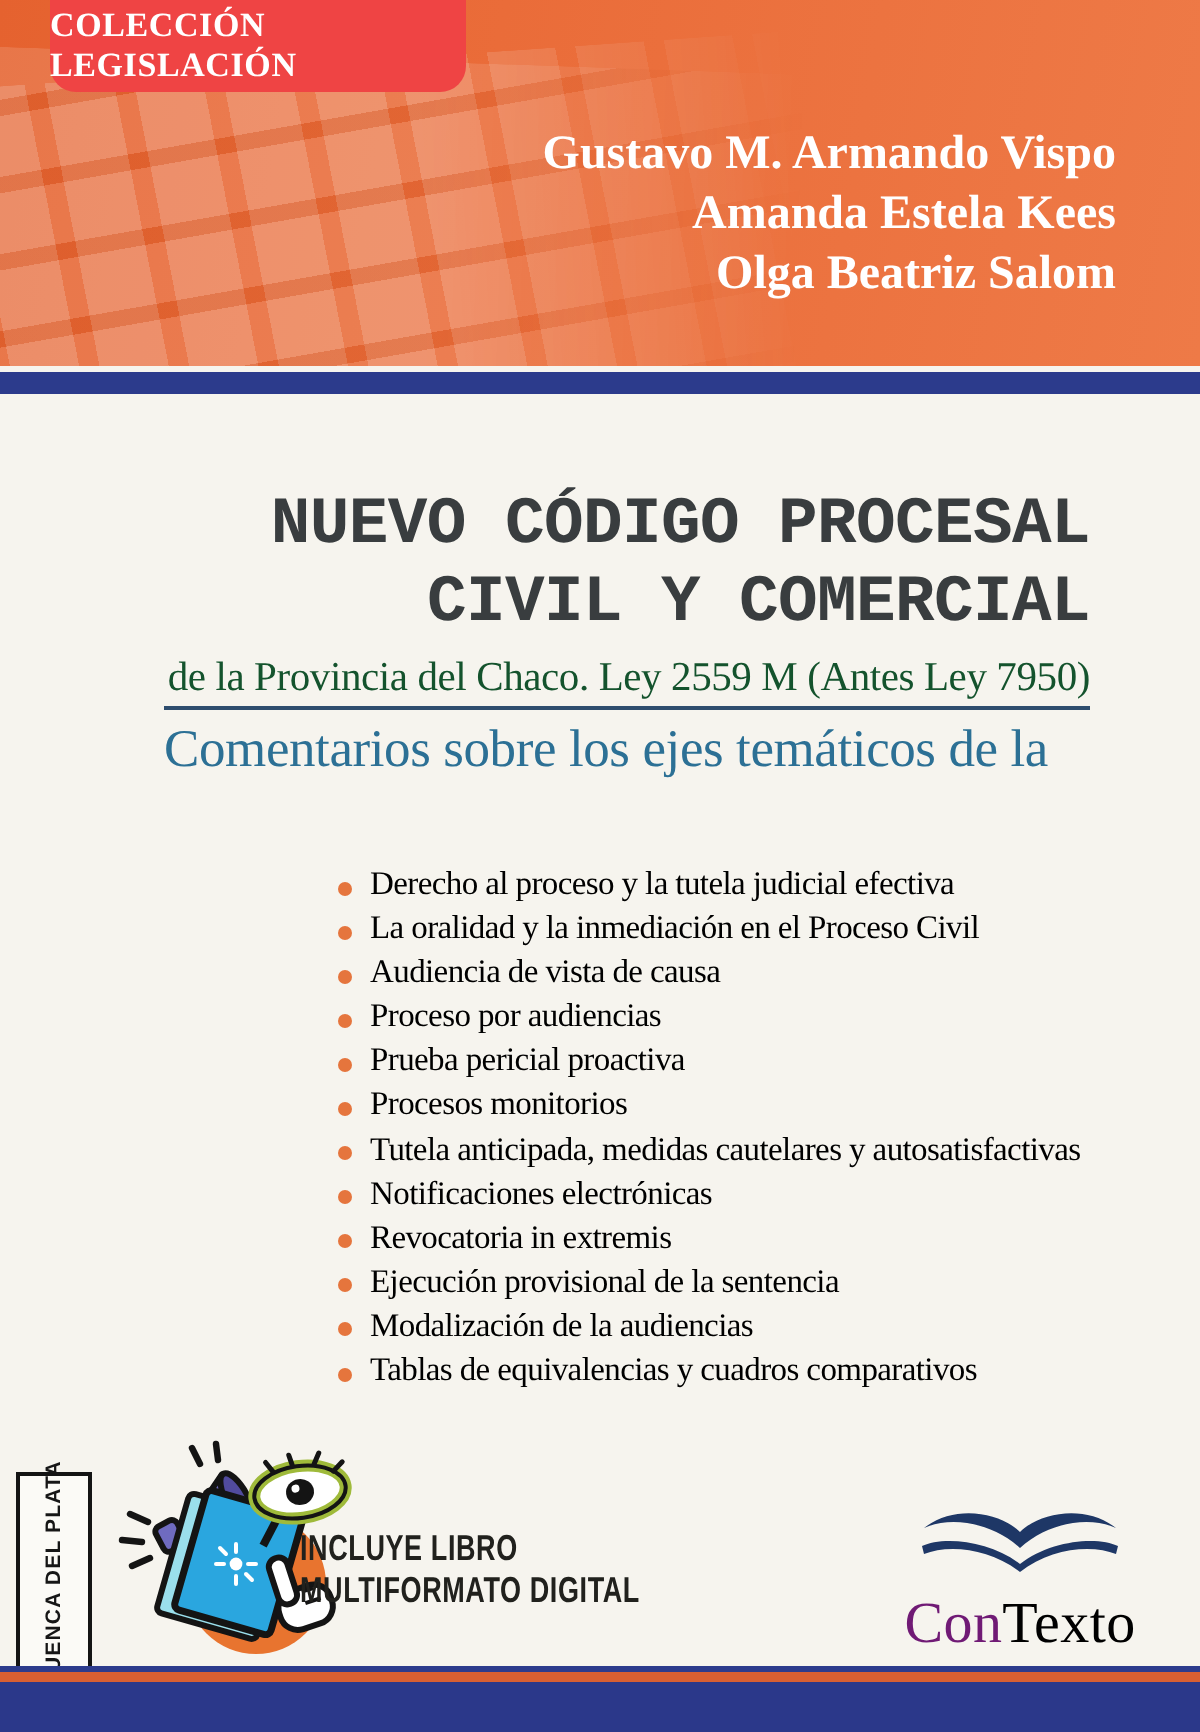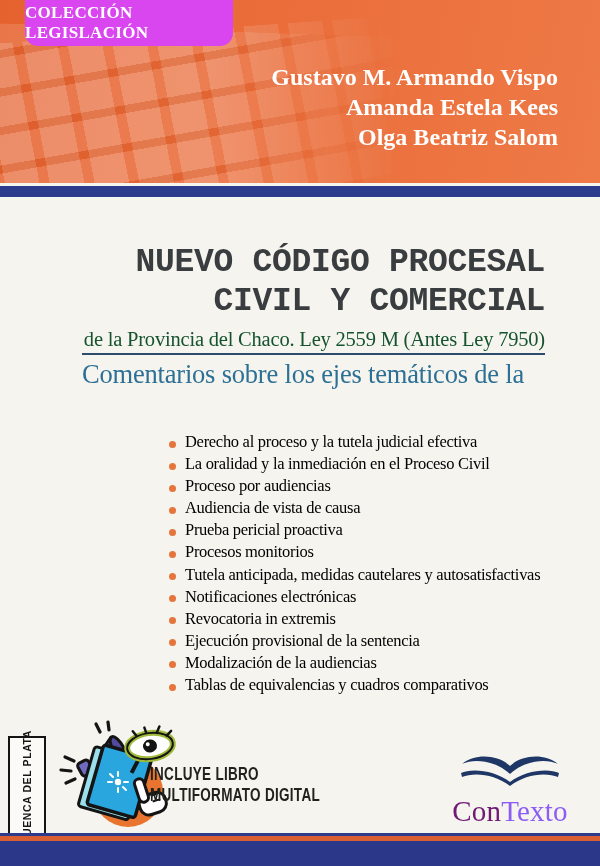--- a/index.html
+++ b/index.html
@@ -9,21 +9,21 @@
     margin:0 auto;
   }
   
   .header{position:absolute;left:0;top:0;width:600px;height:183px;
     background:linear-gradient(100deg,#e5622f 0%,#ea6c39 40%,#ee7a47 100%);overflow:hidden;}
   .pattern1,.pattern2{position:absolute;left:-40px;top:30px;width:460px;height:170px;
     -webkit-mask-image:linear-gradient(90deg,#000 55%,transparent 96%);
     mask-image:linear-gradient(90deg,#000 55%,transparent 96%);}
   .pattern1{background:repeating-linear-gradient(83deg,rgba(255,255,255,.17) 0 34px,rgba(255,255,255,0) 34px 44px);transform:rotate(-4deg);}
   .pattern2{background:repeating-linear-gradient(-12deg,rgba(255,255,255,.13) 0 30px,rgba(180,70,25,.14) 30px 38px);transform:rotate(2deg);}
-  .badge{position:absolute;left:25px;top:0;width:208px;height:46px;background:#d946ef;
+  .badge{position:absolute;left:25px;top:0;width:208px;height:46px;background:#ef4444;
     border-radius:0 0 13px 13px;display:flex;align-items:center;justify-content:center;
     color:#fff;font-weight:bold;font-size:17px;letter-spacing:.3px;}
   .authors{position:absolute;right:42px;top:62px;text-align:right;color:#fff;
     font-weight:bold;font-size:24px;line-height:30px;}
   .stripe-navy-top{position:absolute;left:0;top:186px;width:600px;height:11px;background:#2c3b8c;}
   
   .title-block{position:absolute;right:55px;top:243px;text-align:right;white-space:nowrap;}
   .title-line{font-size:33px;font-weight:bold;line-height:39px;color:#393d3f;letter-spacing:-.3px;font-family:Liberation Mono, monospace;}
   .subtitle{font-size:20.5px;color:#14532d;margin-top:7px;letter-spacing:-.2px;}
   .rule{position:absolute;left:82px;top:353px;width:463px;height:2px;background:#2e4d6e;}
@@ -37,21 +37,21 @@
   .dot{flex:none;width:7px;height:7px;border-radius:50%;background:#e5753d;margin:5px 9px 0 0;}
   
   .promo-illustration{position:absolute;left:58px;top:720px;}
   .promo-text{position:absolute;left:150px;top:764px;font-family:"Liberation Sans",sans-serif;
     font-weight:bold;font-size:18px;line-height:21px;color:#21211d;letter-spacing:.4px;
     transform:scaleX(.75);transform-origin:left top;white-space:nowrap;}
   
   .publisher{position:absolute;left:448px;top:752px;width:124px;text-align:center;}
   .publisher .wordmark{font-size:29px;line-height:30px;margin-top:2px;letter-spacing:.2px;}
   .publisher .p1{color:#701a75;}
-  .publisher .p2{color:#8b5cf6;}
+  .publisher .p2{color:#000000;}
   
   .spine-label{position:absolute;left:8px;top:736px;width:34px;height:99px;background:#fbfaf6;
     border:2.5px solid #141414;display:flex;align-items:center;justify-content:center;}
   .spine-label span{writing-mode:vertical-rl;transform:rotate(180deg);
     font-family:"Liberation Sans",sans-serif;font-weight:bold;font-size:10.5px;
     letter-spacing:.6px;color:#161616;white-space:nowrap;}
   .spine-corner{position:absolute;left:0;top:834px;width:13px;height:32px;background:#1a1a1a;}
   
   .band-navy-thin{position:absolute;left:0;top:833px;width:600px;height:3px;background:#2c3b8c;}
   .band-orange{position:absolute;left:0;top:836px;width:600px;height:5px;background:#d85f32;}
@@ -88,25 +88,25 @@
       <li>
       <span class="dot"></span>
       <span>Derecho al proceso y la tutela judicial efectiva</span>
     </li>
       <li>
       <span class="dot"></span>
       <span>La oralidad y la inmediación en el Proceso Civil</span>
     </li>
       <li>
       <span class="dot"></span>
+      <span>Audiencia de vista de causa</span>
+    </li>
+      <li>
+      <span class="dot"></span>
       <span>Proceso por audiencias</span>
-    </li>
-      <li>
-      <span class="dot"></span>
-      <span>Audiencia de vista de causa</span>
     </li>
       <li>
       <span class="dot"></span>
       <span>Prueba pericial proactiva</span>
     </li>
       <li>
       <span class="dot"></span>
       <span>Procesos monitorios</span>
     </li>
       <li>

